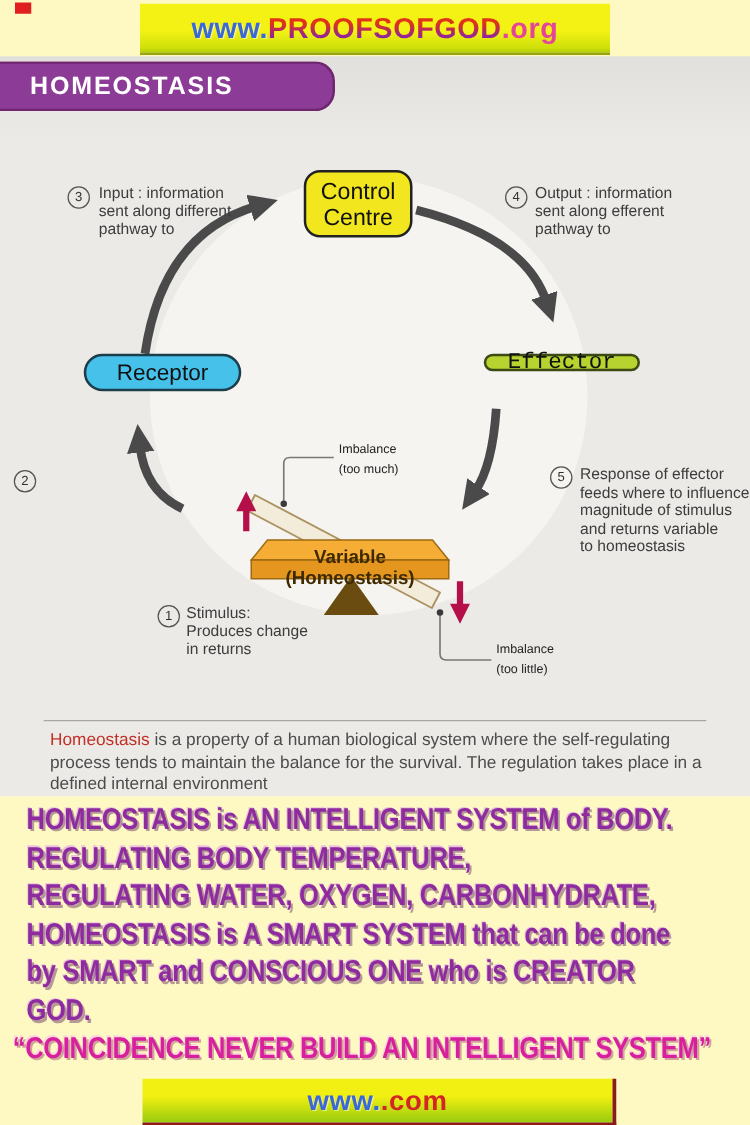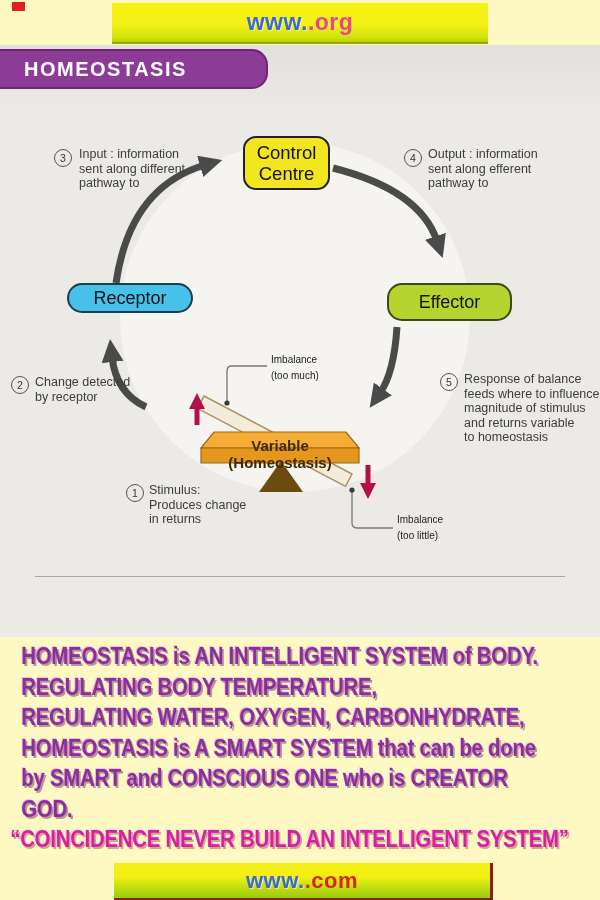--- a/index.html
+++ b/index.html
@@ -34,22 +34,22 @@
           background:#8c3c96;border:2px solid #70256f;border-left:none;box-sizing:border-box;
           border-radius:0 16px 16px 0;color:#fff;font-size:20px;font-weight:bold;
           letter-spacing:1.5px;line-height:36px;padding-left:24px;}
 
   .node{position:absolute;display:flex;flex-direction:column;align-items:center;
           justify-content:center;font-size:18px;color:#111;box-sizing:border-box;}
   .node-control{left:243px;top:91px;width:87px;height:54px;background:#f2e71e;
           border:2px solid #222;border-radius:13px;font-size:18.5px;line-height:21px;}
   .node-receptor{left:67px;top:238px;width:126px;height:30px;background:#45c1ea;
           border:2px solid #1c3d4a;border-radius:15px;}
-  .node-effector{left:387px;top:238px;width:125px;height:38px;background:#b6d32f;
-          border:2px solid #3c4a14;border-radius:15px;}
+  .node-effector{left:387px;top:238px;width:125px;height:14px;background:#b6d32f;
+          border:2px solid #3c4a14;border-radius:15px;font-family:Liberation Mono, monospace;}
 
   .step-num{position:absolute;width:16px;height:16px;border:1.4px solid #555;
           border-radius:50%;font-size:10.5px;color:#333;text-align:center;
           line-height:16px;box-sizing:content-box;}
   .step-text{position:absolute;font-size:12.5px;line-height:14.5px;color:#3c3c3c;}
   .pos-c3{left:54px;top:104px;} .pos-t3{left:79px;top:102px;}
   .pos-c4{left:404px;top:104px;} .pos-t4{left:428px;top:102px;}
   .pos-c2{left:11px;top:331px;} .pos-t2{left:35px;top:330px;}
   .pos-c5{left:440px;top:328px;} .pos-t5{left:464px;top:327px;}
   .pos-c1{left:126px;top:439px;} .pos-t1{left:149px;top:438px;}
@@ -77,20 +77,21 @@
 </style>
 </head>
 <body>
 
 <div class="page">
 
   <div class="top-strip">
     <div class="red-mark"></div>
     <div class="banner top-banner">
       <span class="url-www">www.</span>
+        <span class="url-brand-top">PROOFSOFGOD</span>
         <span class="url-tld-top">.org</span>
     </div>
   </div>
 
   <div class="diagram-area">
 
     <svg width="600" height="592" viewBox="0 0 600 592">
       <defs>
         <marker id="ah" markerWidth="26" markerHeight="26" refX="5" refY="11" orient="auto" markerUnits="userSpaceOnUse">
           <path d="M0,0 L23,11 L0,22 Z" fill="#4a4a4a"></path>
@@ -141,28 +142,24 @@
     </div>
 
     <div class="step-num pos-c4">4</div>
     <div class="step-text pos-t4">
       <div>Output : information</div>
       <div>sent along efferent</div>
       <div>pathway to</div>
     </div>
 
     <div class="step-num pos-c2">2</div>
-    <div class="step-text pos-t2">
-      <div>Change detected</div>
-      <div>by receptor</div>
-    </div>
 
     <div class="step-num pos-c5">5</div>
     <div class="step-text pos-t5">
-      <div>Response of balance</div>
+      <div>Response of effector</div>
       <div>feeds where to influence</div>
       <div>magnitude of stimulus</div>
       <div>and returns variable</div>
       <div>to homeostasis</div>
     </div>
 
     <div class="step-num pos-c1">1</div>
     <div class="step-text pos-t1">
       <div>Stimulus:</div>
       <div>Produces change</div>
@@ -174,20 +171,23 @@
       <div>(too much)</div>
     </div>
     <div class="imb-label imb-low">
       <div>Imbalance</div>
       <div>(too little)</div>
     </div>
 
     <div class="bar-label">Variable (Homeostasis)</div>
 
     <div class="divider"></div>
+    <div class="definition">
+      <span class="term">Homeostasis</span><span> is a property of a human biological system where the self-regulating process tends to maintain the balance for the survival. The regulation takes place in a defined internal environment</span>
+    </div>
   </div>
 
   <div class="message-block">
     <div class="msg-line">HOMEOSTASIS  is  AN INTELLIGENT SYSTEM  of BODY.</div>
     <div class="msg-line">REGULATING  BODY TEMPERATURE,</div>
     <div class="msg-line">REGULATING  WATER, OXYGEN, CARBONHYDRATE,</div>
     <div class="msg-line">HOMEOSTASIS is A SMART SYSTEM that can be done</div>
     <div class="msg-line">by  SMART and CONSCIOUS  ONE who is CREATOR</div>
     <div class="msg-line">GOD.</div>
     <div class="msg-line msg-magenta">“COINCIDENCE NEVER BUILD  AN INTELLIGENT SYSTEM”</div>

